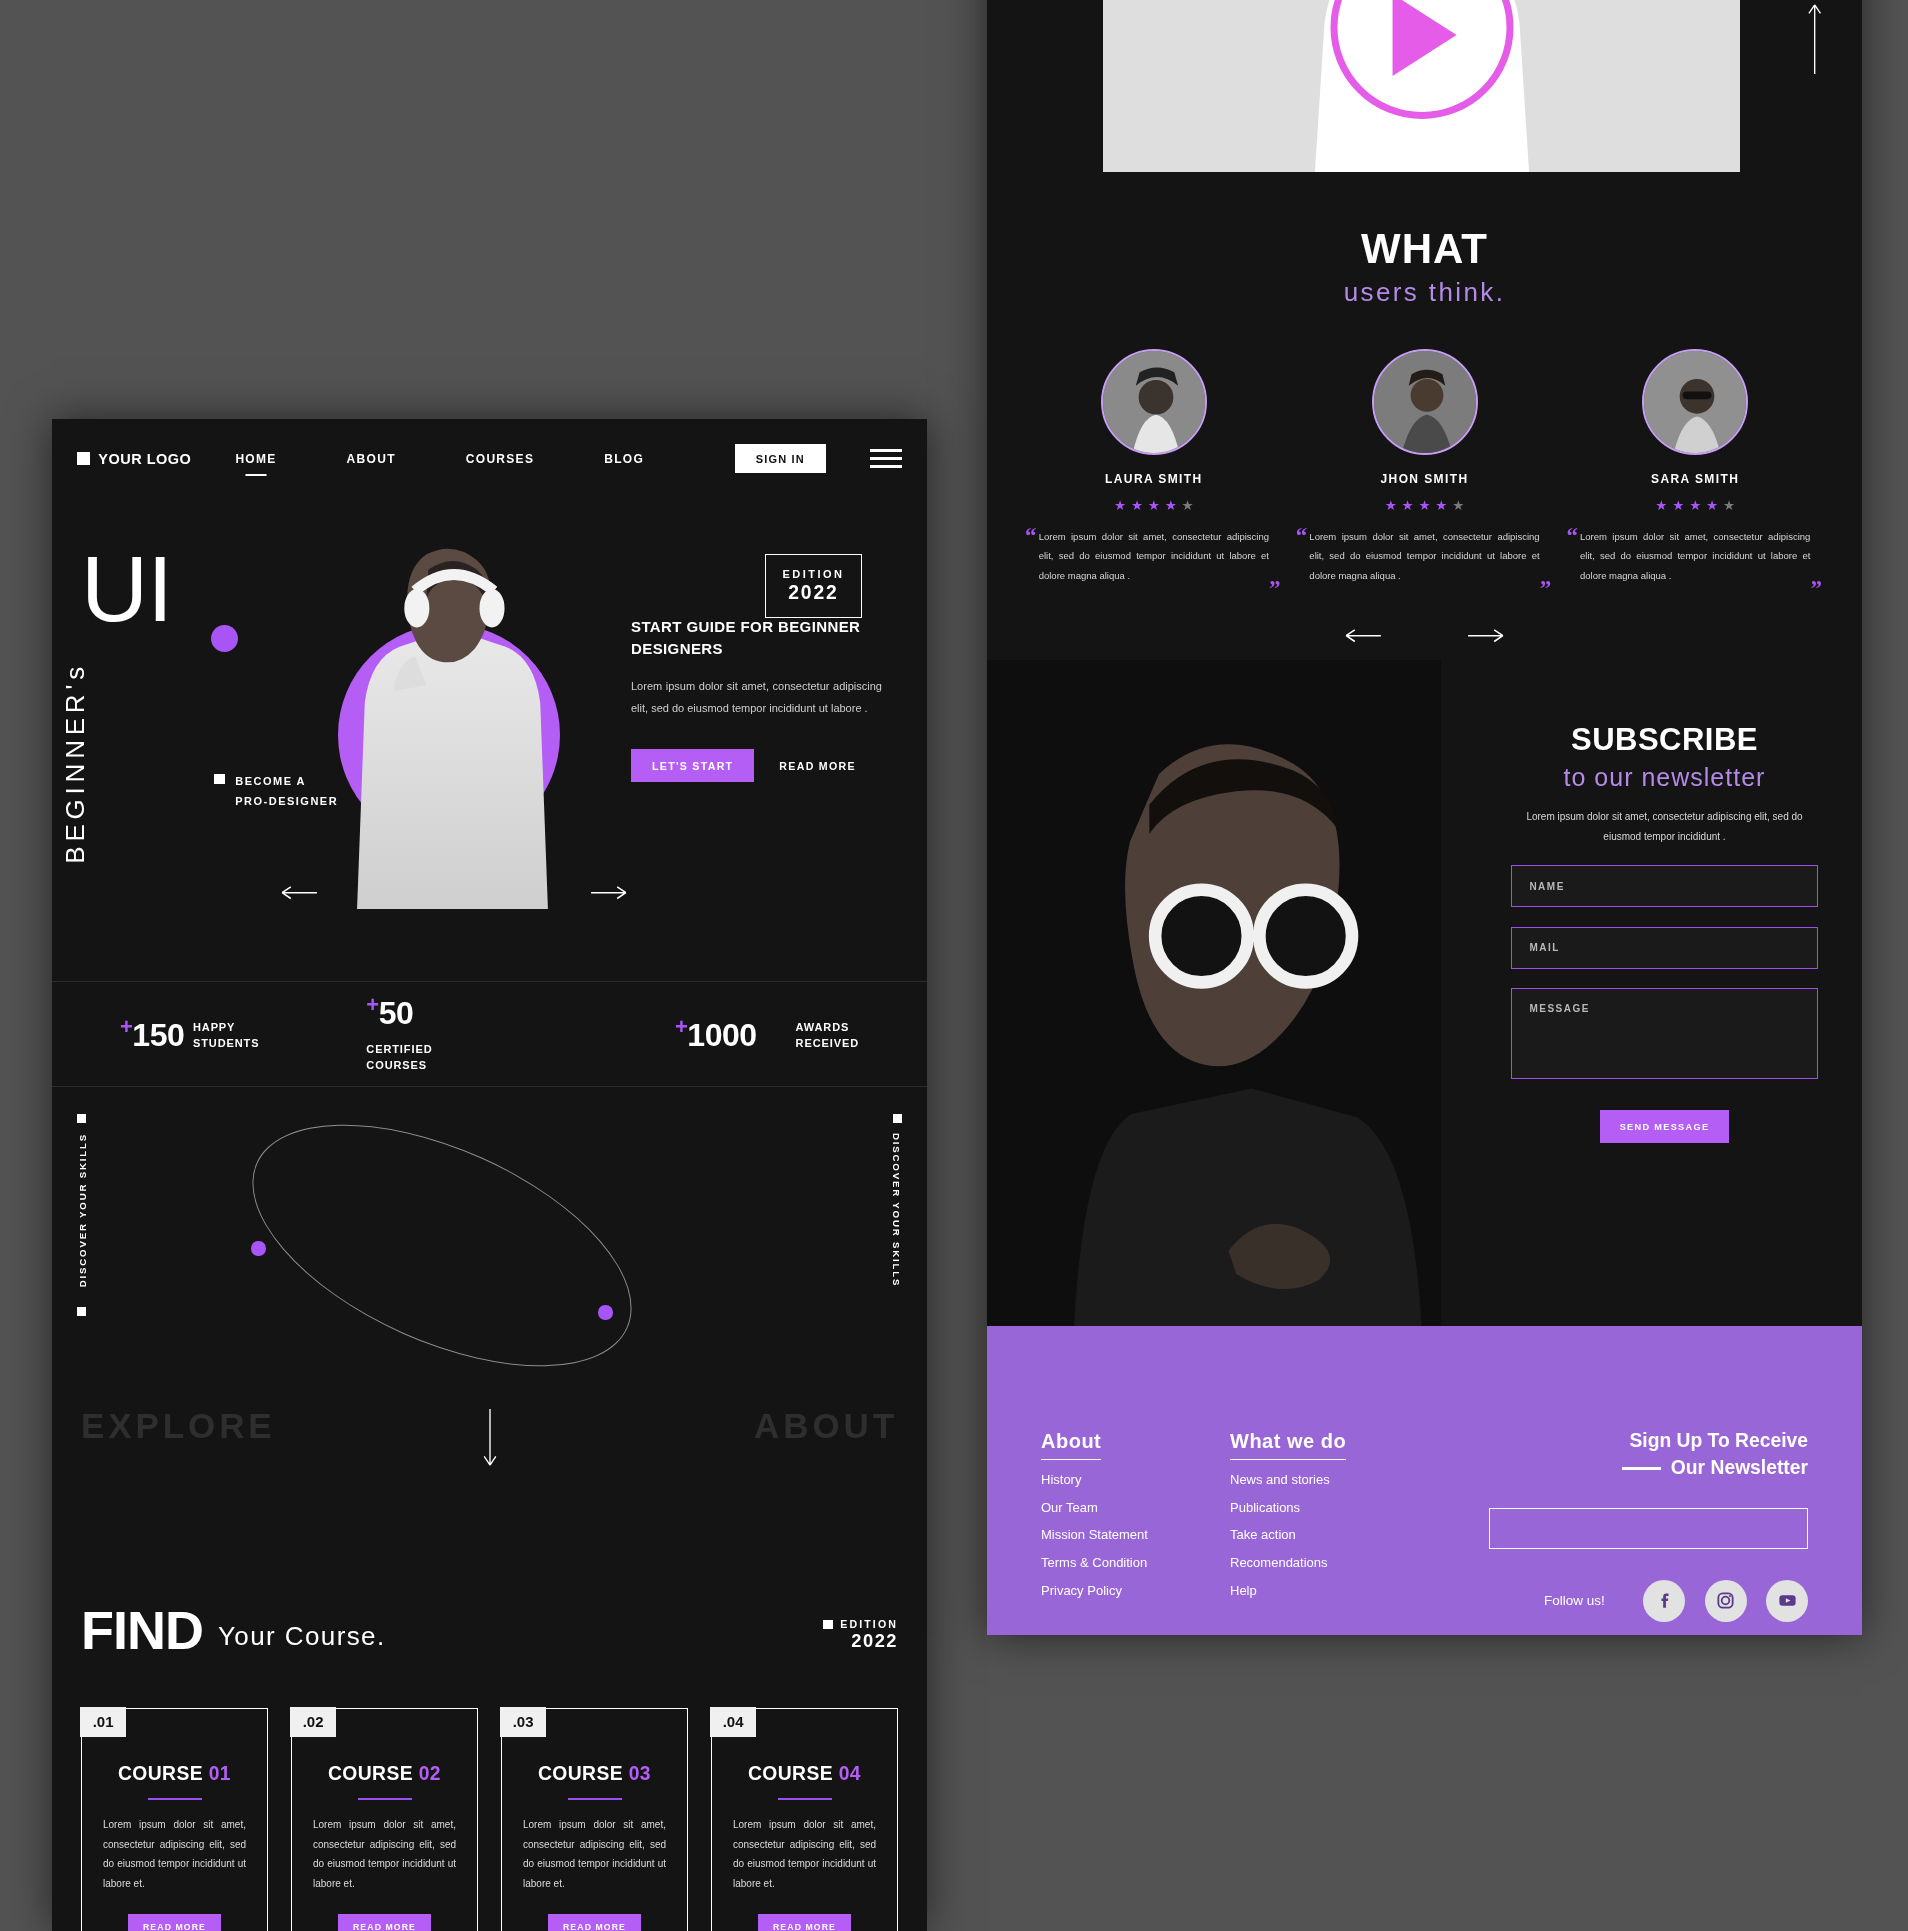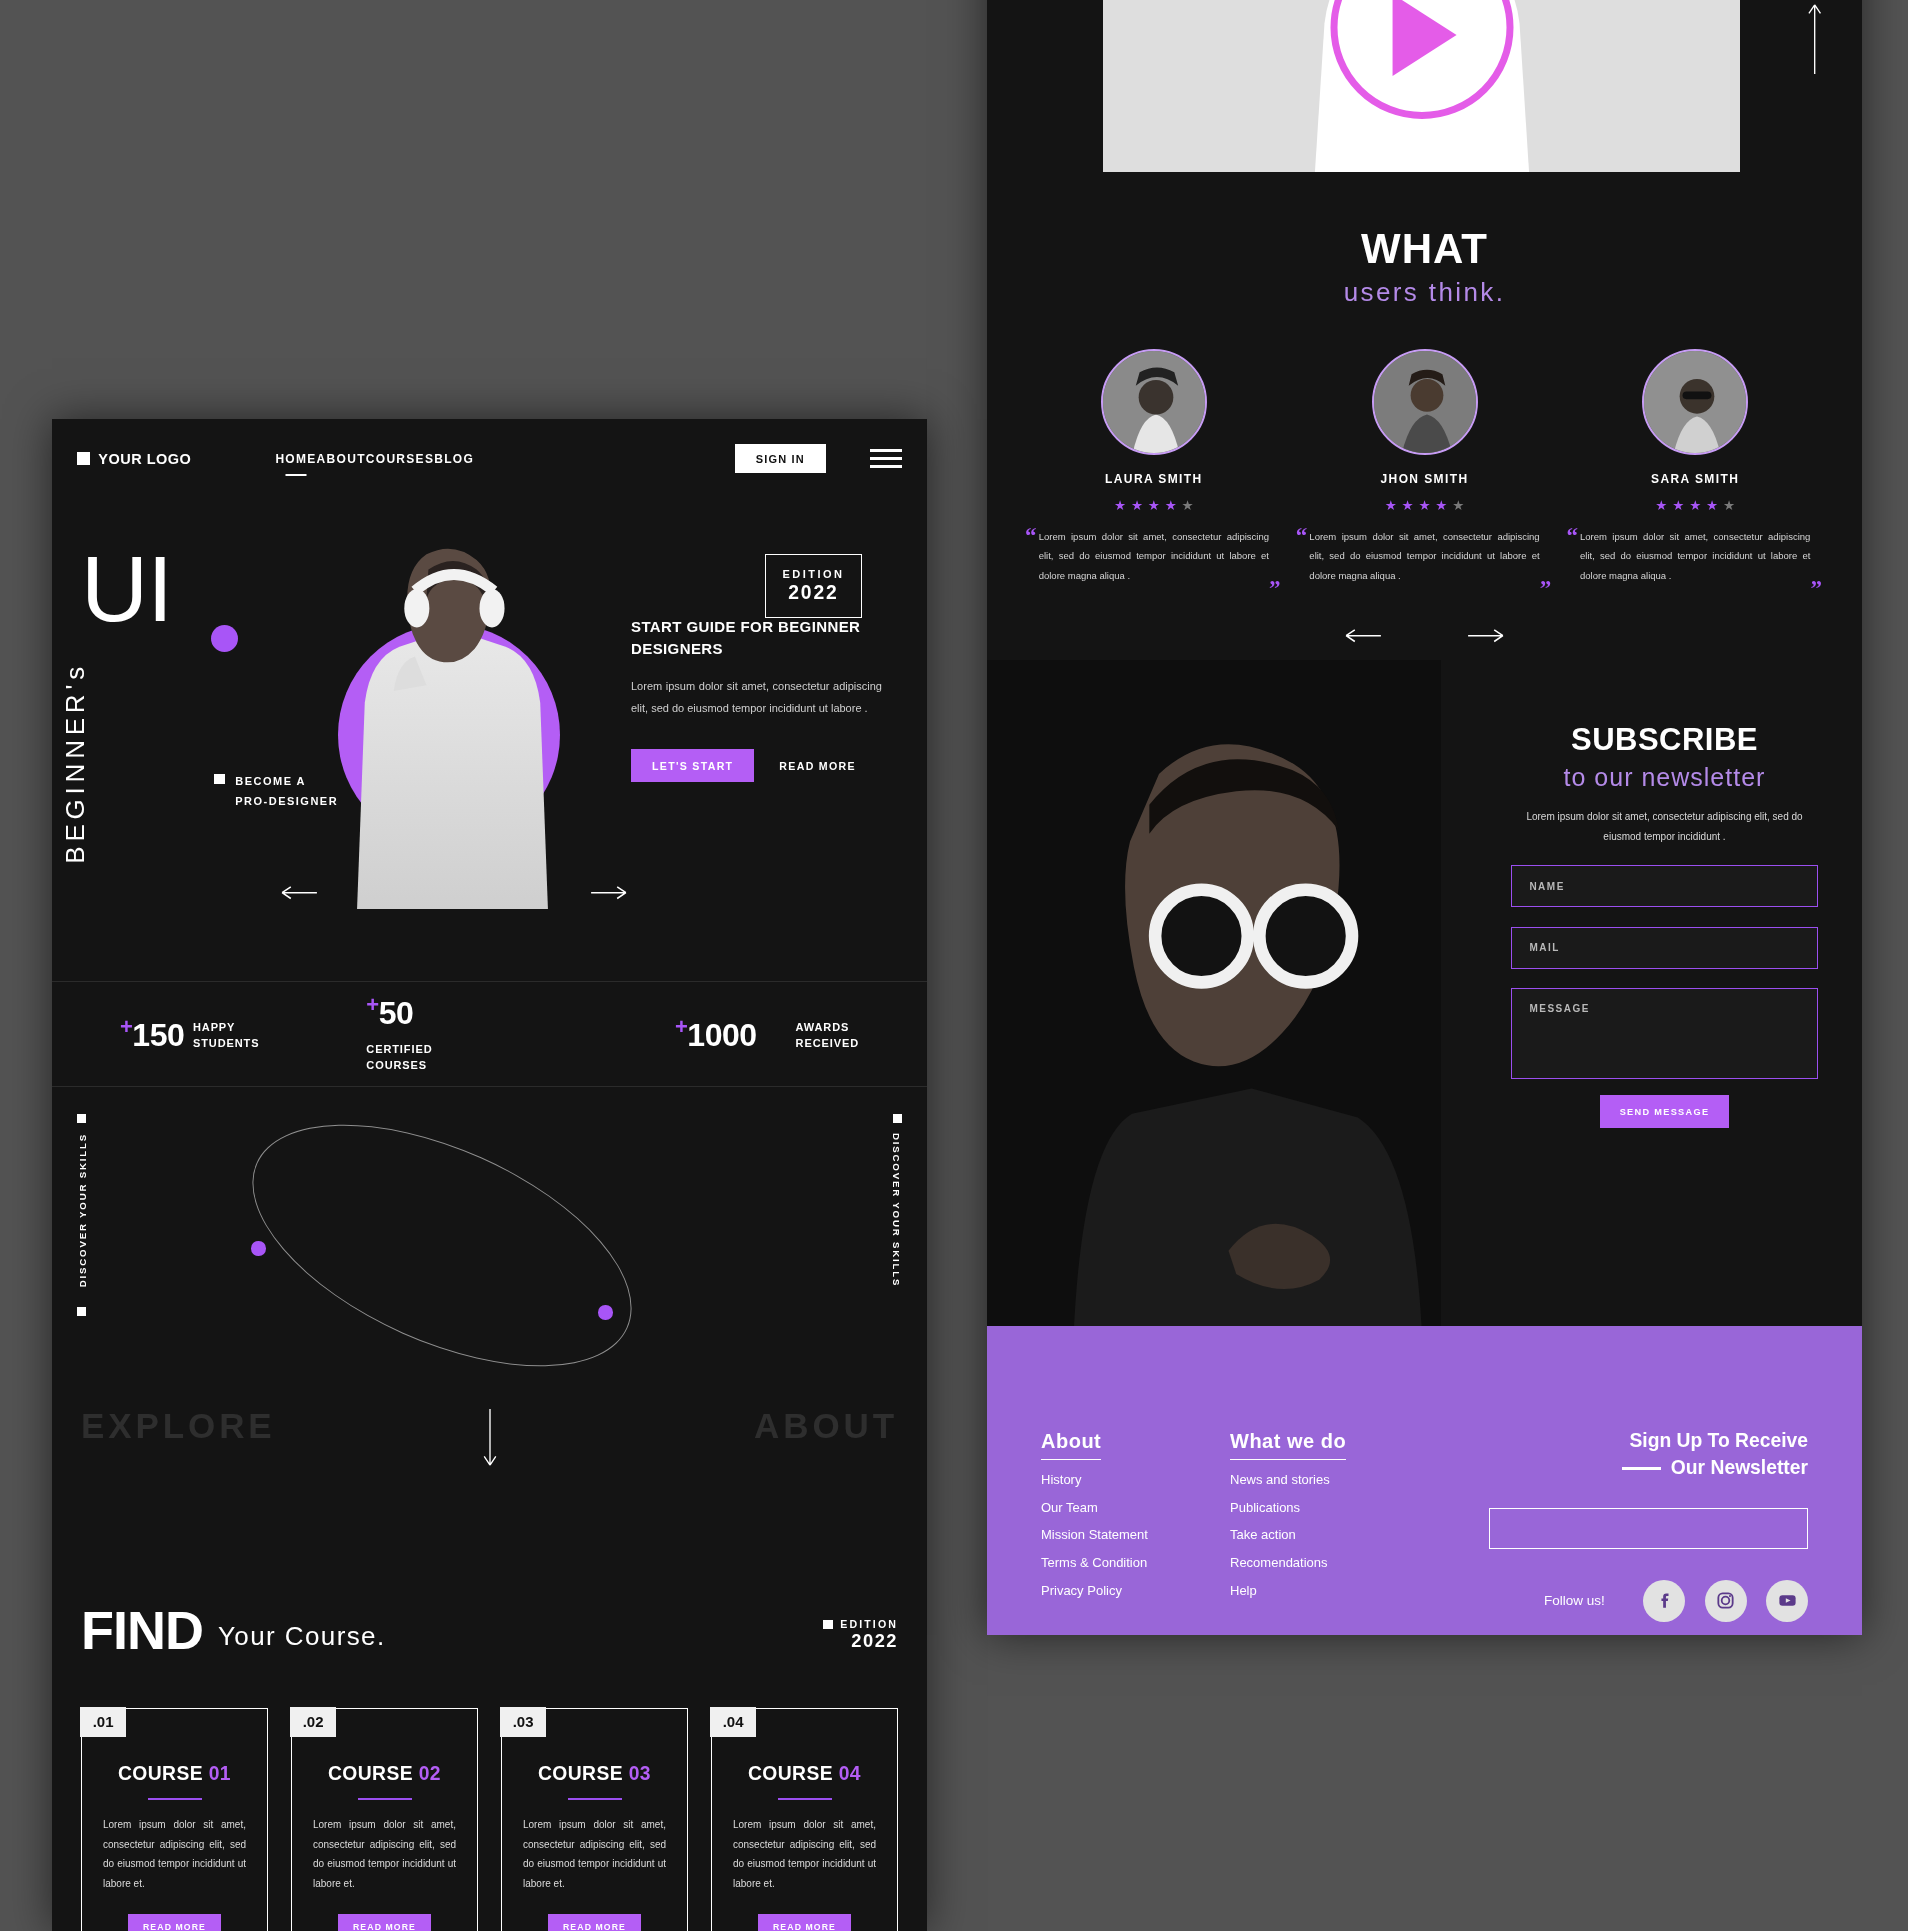--- a/index.html
+++ b/index.html
@@ -19,21 +19,21 @@
     background: #141414;
     box-shadow: 0 0 41px rgba(0,0,0,.55);
     overflow: hidden;
   }
 
   
   .nav { height: 79px; display: flex; align-items: center; padding: 15px 25px; }
   .logo { display: flex; align-items: center; gap: 8.7px; }
   .logo-mark { width: 12.6px; height: 12.6px; background: #fff; display:block; }
   .logo-text { color: #fff; font-weight: 700; font-size: 14.5px; letter-spacing: 0.5px; }
-  .nav-links { display: flex; align-items: flex-start; margin-left: 84px; }
+  .nav-links { display: flex; align-items: flex-start; gap: 70px; margin-left: 44px; }
   .nav-link { color: #fff; font-size: 12px; font-weight: 700; letter-spacing: 1.3px; position: relative; }
   .nav-link.active::after {
     content:""; position:absolute; left:50%; transform:translateX(-50%);
     bottom:-10.6px; width:21px; height:2.4px; background:#fff;
   }
   .nav-right { margin-left: auto; display: flex; align-items: center; gap: 44px; }
   .signin {
     background:#fff; color:#111; font-size:11px; font-weight:700; letter-spacing:1.2px;
     padding:8.7px 21px; border:0; cursor:pointer;
   }
@@ -205,21 +205,21 @@
   .sub-p { color:#d8d8d8; font-size:10px; line-height:1.95; margin-top:15.4px; }
   .field {
     width:100%; background:#1a1a1a; border:1.9px solid #9b4ff0; color:#cfcfcf;
     font-family:"Liberation Sans",sans-serif; font-size:10px; font-weight:700; letter-spacing:1.5px;
     padding:14.5px 17.4px; margin-top:19.3px; display:block; outline:none;
   }
   .field.msg { height:91px; resize:none; }
   .field::placeholder { color:#b9b9b9; }
   .send-btn {
     background:#b45ef5; color:#fff; border:0; font-size:9.2px; font-weight:700;
-    letter-spacing:1.3px; padding:11.6px 19.3px; margin-top:16px; cursor:pointer;
+    letter-spacing:1.3px; padding:11.6px 19.3px; margin-top:31px; cursor:pointer;
   }
 
   
   .footer { background:#9966d8; padding:104px 54px 46px; height:454px; position:relative; }
   .f-cols { display:flex; }
   .f-col { width:189px; }
   .f-h { color:#fff; font-size:20px; font-weight:700; letter-spacing:0.5px; display:inline-block; border-bottom:1.9px solid #fff; padding-bottom:5.8px; }
   .f-link { color:#fff; font-size:13px; margin-top:12.6px; display:block; }
   .f-right { margin-left:auto; width:319px; text-align:right; }
   .f-sign1 { color:#fff; font-size:19.3px; font-weight:700; }

